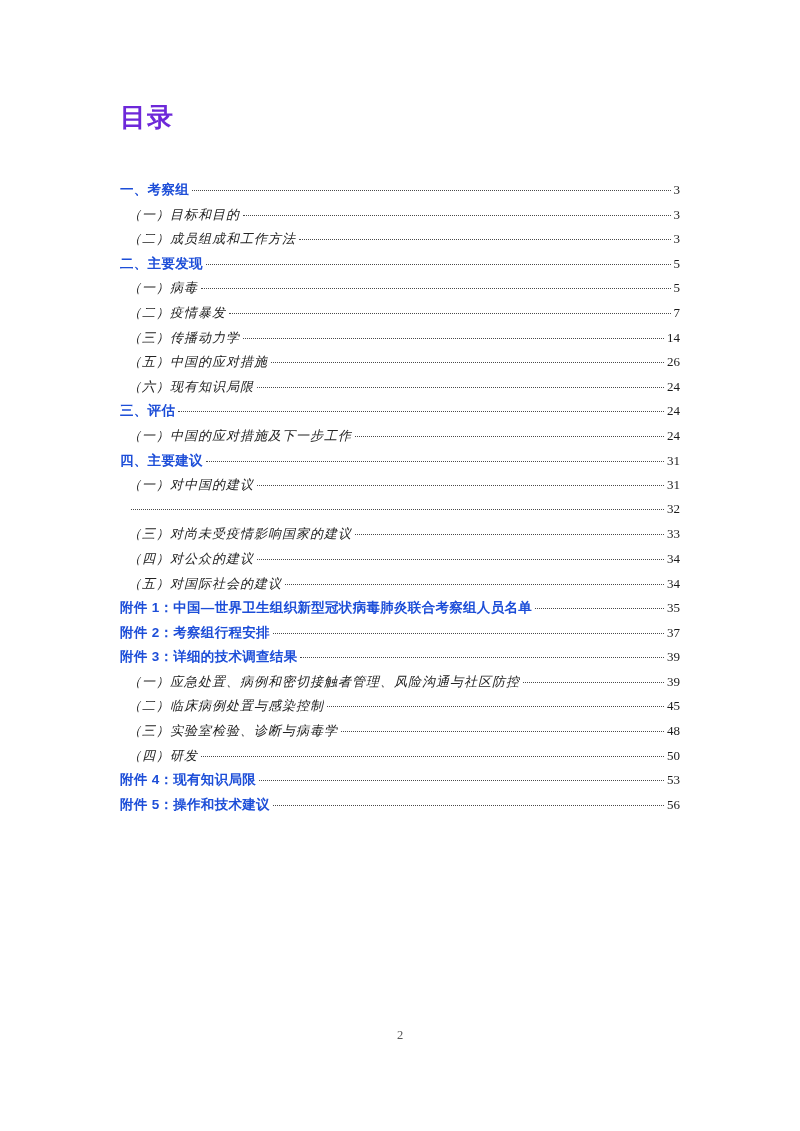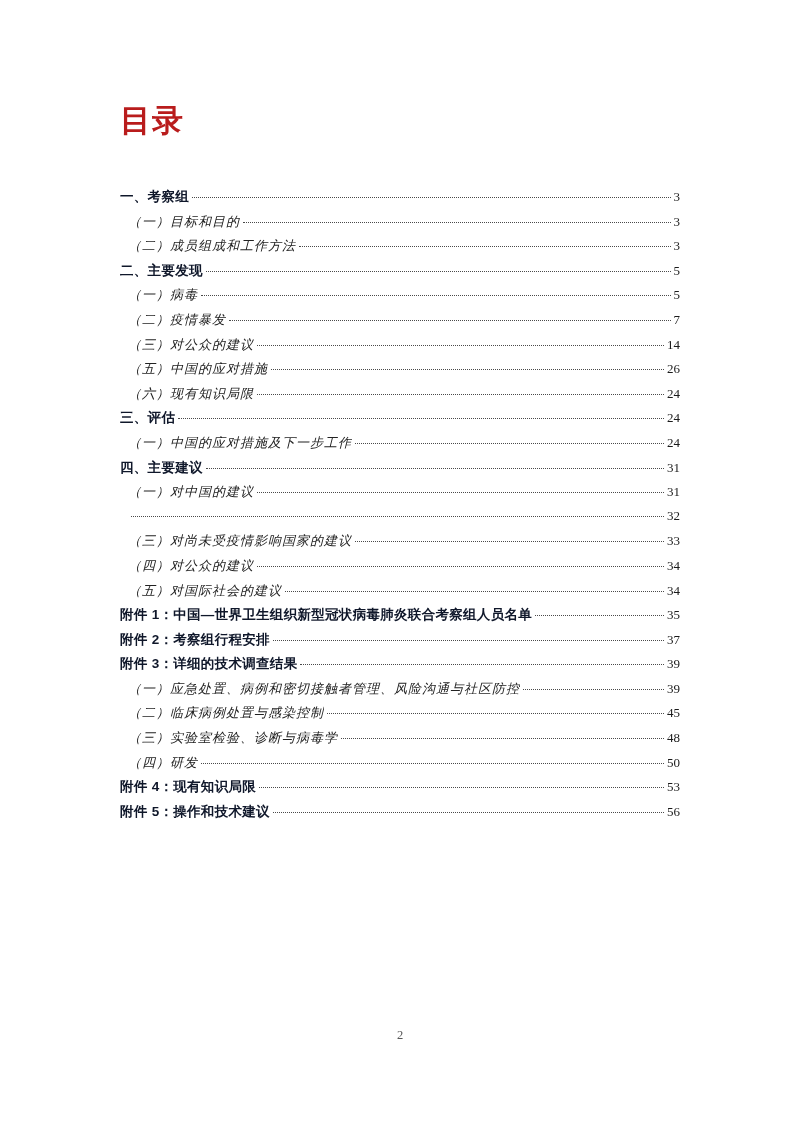--- a/index.html
+++ b/index.html
@@ -18,43 +18,43 @@
   }
   .content {
     position: absolute;
     left: 120px;
     top: 100px;
     width: 560px;
   }
   .toc-title {
     font-family: Liberation Sans, sans-serif;
     font-weight: bold;
-    font-size: 31px;
-    color: #b91c1c;
+    font-size: 26px;
+    color: #6d28d9;
     margin-bottom: 46px;
     letter-spacing: 1px;
   }
   .toc-list { width: 100%; }
   .toc-row {
     display: flex;
     align-items: baseline;
     height: 24.6px;
     width: 100%;
   }
   .toc-row.sub { padding-left: 8px; }
   .toc-label {
     white-space: nowrap;
     overflow: hidden;
     flex: 0 1 auto;
   }
   .toc-row.chapter .toc-label {
     font-family: "Liberation Sans", "DejaVu Sans", sans-serif;
     font-weight: bold;
     font-size: 13.5px;
-    color: #0f172a;
+    color: #1d4ed8;
     letter-spacing: 0.3px;
   }
   .toc-row.sub .toc-label {
     font-family: "Liberation Serif", "DejaVu Serif", serif;
     font-style: italic;
     font-size: 13px;
     color: #222;
     letter-spacing: 1px;
   }
   .toc-leader {
@@ -113,21 +113,21 @@
           <span class="toc-label">（一）病毒</span>
           <span class="toc-leader"></span>
           <span class="toc-page">5</span>
         </div>
         <div class="toc-row sub">
           <span class="toc-label">（二）疫情暴发</span>
           <span class="toc-leader"></span>
           <span class="toc-page">7</span>
         </div>
         <div class="toc-row sub">
-          <span class="toc-label">（三）对公众的建议</span>
+          <span class="toc-label">（三）传播动力学</span>
           <span class="toc-leader"></span>
           <span class="toc-page">14</span>
         </div>
         <div class="toc-row sub">
           <span class="toc-label">（五）中国的应对措施</span>
           <span class="toc-leader"></span>
           <span class="toc-page">26</span>
         </div>
         <div class="toc-row sub">
           <span class="toc-label">（六）现有知识局限</span>

